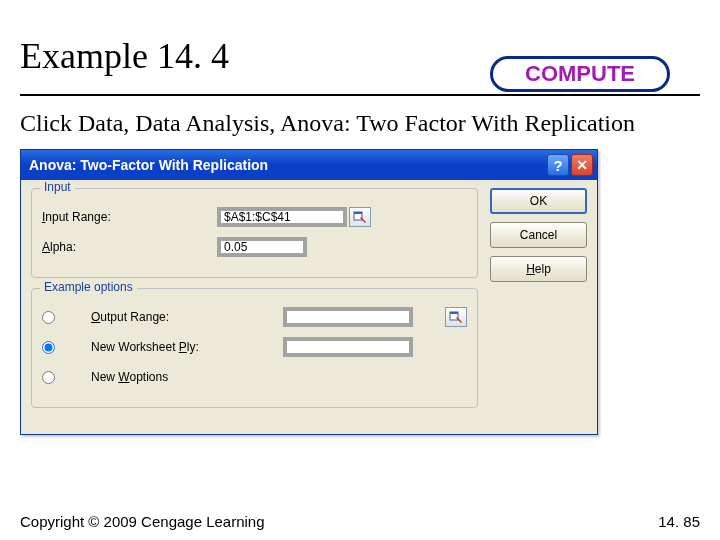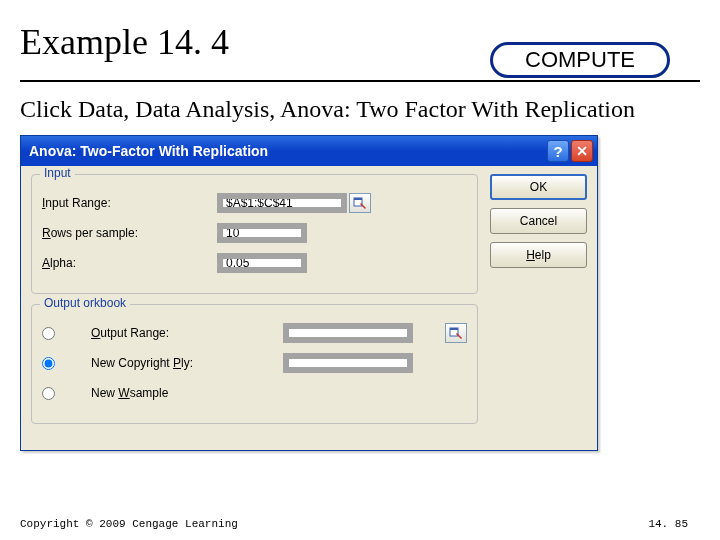--- a/index.html
+++ b/index.html
@@ -7,39 +7,39 @@
     width: 720px;
     height: 540px;
     background: #fff;
     font-family: "Times New Roman", serif;
     position: relative;
     overflow: hidden;
   }
   .slide-header {
     display: flex;
     align-items: center;
-    padding: 6px 20px 0 20px;
+    padding: 20px 20px 0 20px;
   }
   .example-title {
     font-size: 36px;
     font-family: "Times New Roman", serif;
     color: #000;
     flex: 0 0 auto;
   }
   .compute-badge {
     margin-left: auto;
     margin-right: 30px;
     border: 3px solid #0a2a8a;
     border-radius: 18px;
     background: #fff;
     padding: 2px 32px;
     font-family: Arial, sans-serif;
     font-size: 22px;
-    font-weight: normal;
-    color: #000000;
+    font-weight: bold;
+    color: #a21caf;
     margin-top: 36px;
   }
   .title-underline {
     border-bottom: 2px solid #000;
     margin: 2px 20px 6px 20px;
   }
   .instruction {
     font-family: "Times New Roman", serif;
     font-size: 24px;
     padding: 0 20px 10px 20px;
@@ -113,21 +113,21 @@
     align-items: center;
     margin: 6px 0;
     height: 24px;
   }
   .form-label {
     width: 175px;
     color: #000;
   }
   .text-input {
     height: 20px;
-    border: 6px solid #a3a3a3;
+    border: 4px solid #a3a3a3;
     background: #fff;
     font-family: Tahoma, Arial, sans-serif;
     font-size: 12px;
     padding: 1px 3px;
     vertical-align: middle;
   }
   .w-range { width: 130px; }
   .w-rows  { width: 90px; }
   .w-alpha { width: 90px; }
   .refbtn {
@@ -159,24 +159,24 @@
     margin: 6px 0;
     height: 24px;
     gap: 30px;
   }
   .radio-row input[type=radio] { margin-right: 6px; }
   .radio-label { width: 162px; }
   .footer {
     position: absolute;
     bottom: 10px;
     left: 20px;
-    right: 32px;
-    display: flex;
-    font-family: Liberation Mono, monospace;
-    font-size: 11px;
+    right: 20px;
+    display: flex;
+    font-family: Liberation Sans, sans-serif;
+    font-size: 15px;
   }
   .copyright { flex: 1; }
   .pagenum { }
   u.acc { text-decoration: underline; }
 </style>
 </head>
 <body>
 
 <div class="slide-header">
   <div class="example-title">Example 14. 4</div>
@@ -201,56 +201,52 @@
           <input class="text-input w-range" value="$A$1:$C$41" style="">
           <span class="refbtn">
             <svg viewBox="0 0 14 14">
                 <rect x="1" y="2" width="8" height="8" fill="#fff" stroke="#3a5fb0" stroke-width="1"></rect>
                 <rect x="1" y="2" width="8" height="2" fill="#3a5fb0"></rect>
                 <path d="M8 7 L13 12 L12 13 L7 8 Z" fill="#c43030"></path>
               </svg>
           </span>
         </div>
 
-        <div class="form-row">
-          <span class="form-label"><span></span><u class="acc">R</u><span>ows per sample:</span></span>
-          <input class="text-input w-rows" value="10" style="">
-        </div>
 
         <div class="form-row">
           <span class="form-label"><span></span><u class="acc">A</u><span>lpha:</span></span>
           <input class="text-input w-alpha" value="0.05" style="">
         </div>
       </div>
 
       <div class="groupbox">
-        <span class="groupbox-title">Output orkbook</span>
+        <span class="groupbox-title">Example options</span>
 
         <div class="radio-row">
           <input type="radio" name="outopt" style="">
           <span class="radio-label"><span></span><u class="acc">O</u><span>utput Range:</span></span>
           <input class="text-input w-range" disabled="" value="" style="">
           <span class="refbtn">
             <svg viewBox="0 0 14 14">
                 <rect x="1" y="2" width="8" height="8" fill="#fff" stroke="#3a5fb0" stroke-width="1"></rect>
                 <rect x="1" y="2" width="8" height="2" fill="#3a5fb0"></rect>
                 <path d="M8 7 L13 12 L12 13 L7 8 Z" fill="#c43030"></path>
               </svg>
           </span>
         </div>
 
         <div class="radio-row">
           <input type="radio" name="outopt" checked="" style="">
-          <span class="radio-label"><span>New Copyright </span><u class="acc">P</u><span>ly:</span></span>
+          <span class="radio-label"><span>New Worksheet </span><u class="acc">P</u><span>ly:</span></span>
           <input class="text-input w-range" value="" style="">
         </div>
 
         <div class="radio-row">
           <input type="radio" name="outopt" style="">
-          <span class="radio-label"><span>New </span><u class="acc">W</u><span>sample</span></span>
+          <span class="radio-label"><span>New </span><u class="acc">W</u><span>options</span></span>
         </div>
       </div>
     </div>
 
     <div class="right-col">
       <button class="std-btn default">OK</button>
       <button class="std-btn">Cancel</button>
       <button class="std-btn"><span></span><u class="acc">H</u><span>elp</span></button>
     </div>
   </div>

